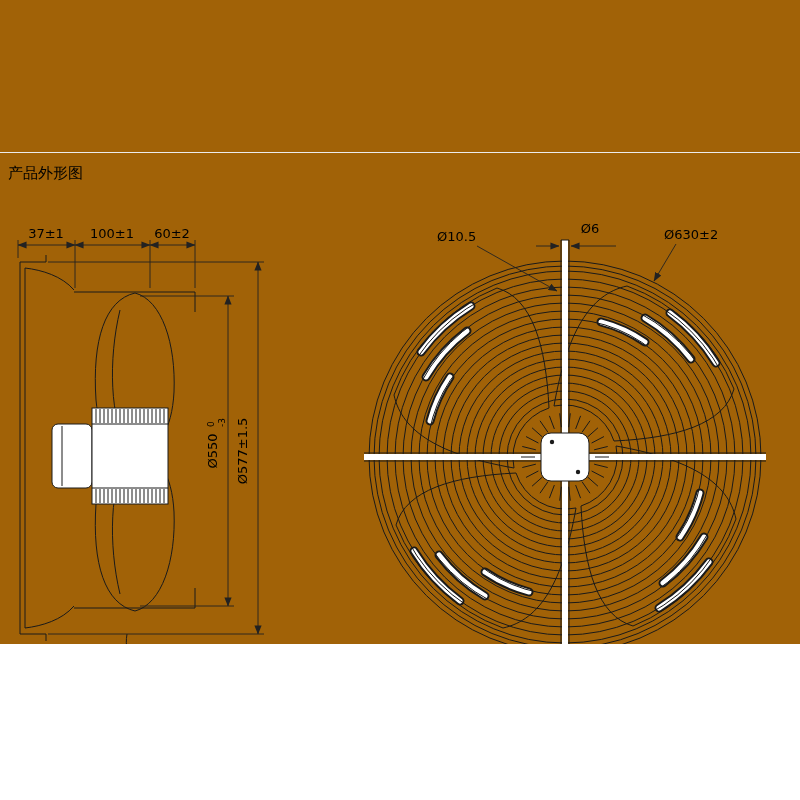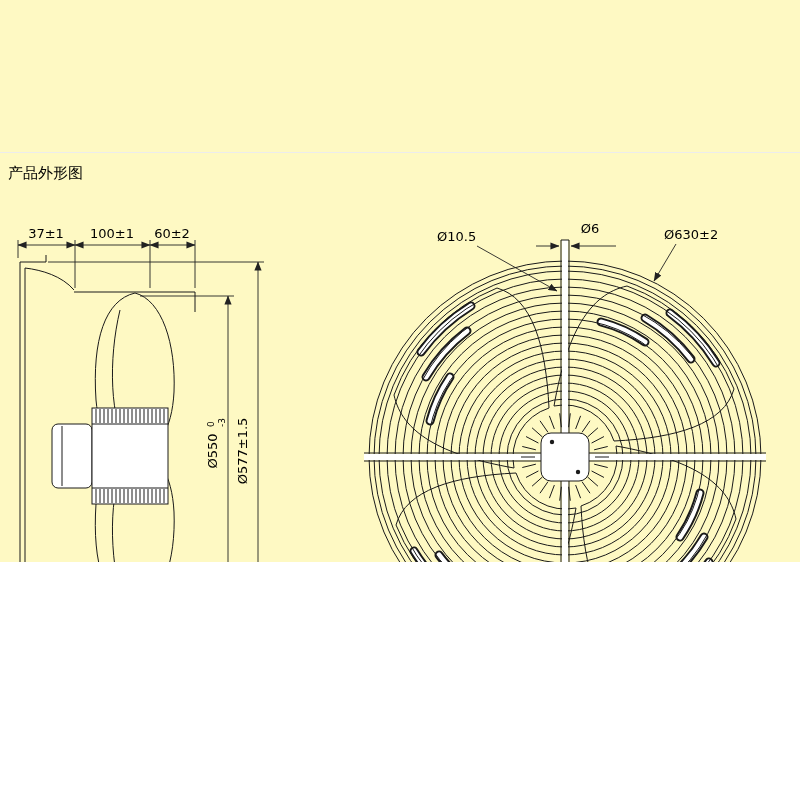--- a/index.html
+++ b/index.html
@@ -1,16 +1,16 @@
 <!DOCTYPE html>
 <html><head>
 <meta charset="utf-8">
 <style>
   html,body{margin:0;padding:0;background:#fff;}
-  .page{position:relative;width:800px;height:562px;background:#fef9c3;overflow:hidden;
+  .page{position:relative;width:800px;height:644px;background:#a16207;overflow:hidden;
         font-family:"DejaVu Sans",sans-serif;text-align:right;}
   .top-divider{position:absolute;left:0;top:152px;width:800px;height:1px;background:#ececec;}
   .title{position:absolute;left:8px;top:164px;margin:0;font-size:15px;font-weight:400;color:#000;}
   svg.drawing{position:absolute;left:0;top:0;}
   svg line, svg path, svg circle, svg rect, svg use{stroke:#1a1a1a;stroke-width:1;fill:none;}
   svg text{stroke:none;fill:#000;font-family:"DejaVu Sans",sans-serif;font-size:13px;}
   .tol{font-size:9px;}
   .dim{stroke:#222;stroke-width:0.9;}
   .fillwhite{fill:#fff;}
   .barfill{fill:#fff;stroke:none;}

